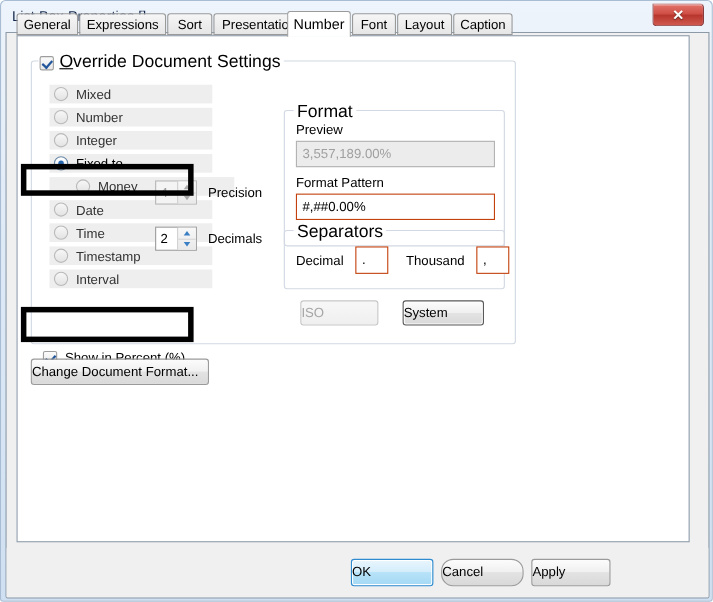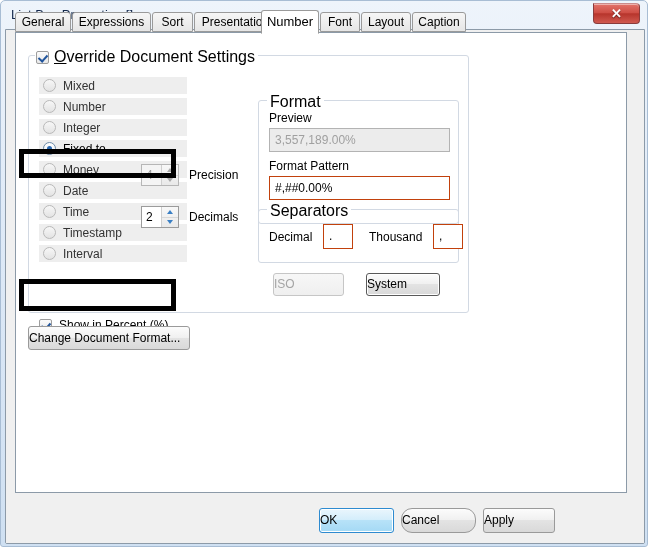--- a/index.html
+++ b/index.html
@@ -174,21 +174,21 @@
     height: 7px;
     border: solid #21559c;
     border-width: 0 2px 2px 0;
     transform: rotate(42deg);
   }
   .u { text-decoration: underline; }
 
   
   .radio-row {
     position: absolute;
-    left: 10px;
+    left: 16px;
     width: 148px;
     height: 17px;
     background: #eeeeee;
     display: flex;
     align-items: center;
     cursor: pointer;
   }
   .radio {
     width: 13px;
     height: 13px;
@@ -390,21 +390,21 @@
             <span class="radio-label">Number</span>
           </div>
           <div class="radio-row" style="top: 63px;">
             <span class="radio"></span>
             <span class="radio-label">Integer</span>
           </div>
           <div class="radio-row enabled" style="top: 84px;">
             <span class="radio on"></span>
             <span class="radio-label">Fixed to</span>
           </div>
-          <div class="radio-row" style="top: 105px;">
+          <div class="radio-row" style="top: 105px; padding-left: 20px;">
             <span class="radio"></span>
             <span class="radio-label">Money</span>
           </div>
           <div class="radio-row" style="top: 126px;">
             <span class="radio"></span>
             <span class="radio-label">Date</span>
           </div>
           <div class="radio-row" style="top: 147px;">
             <span class="radio"></span>
             <span class="radio-label">Time</span>

